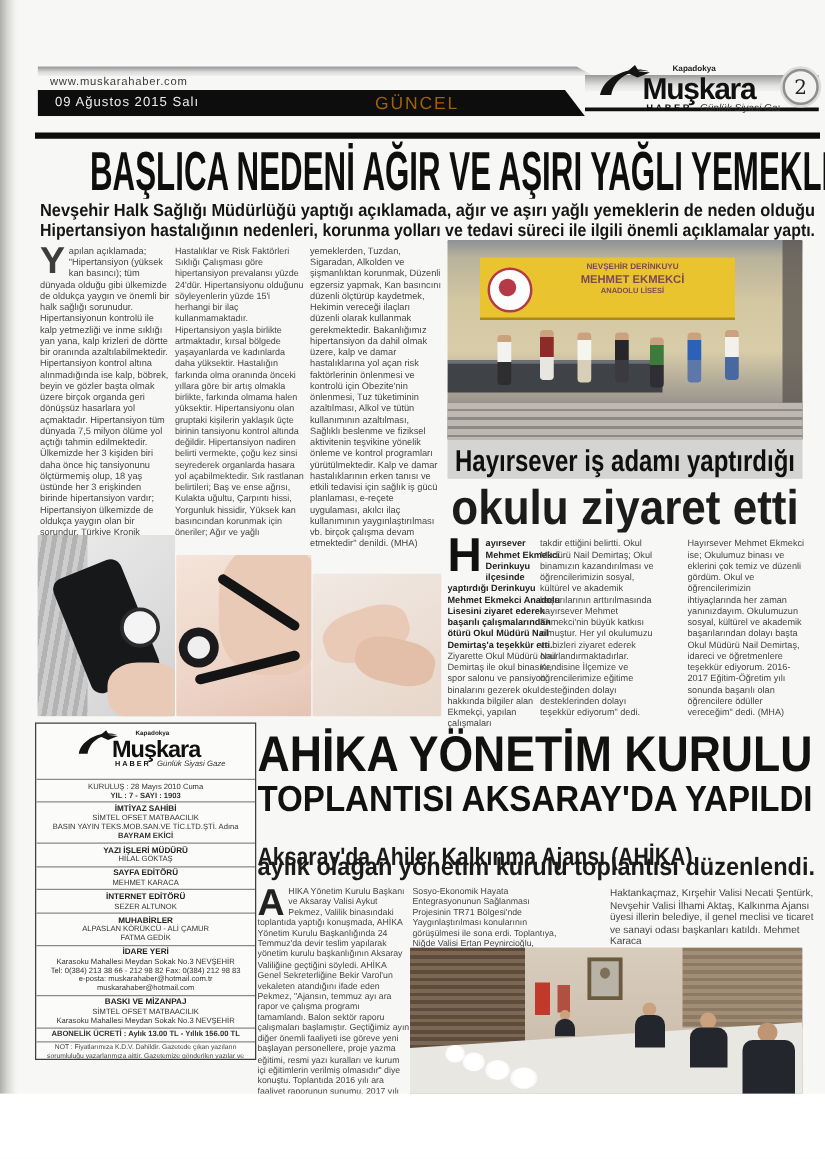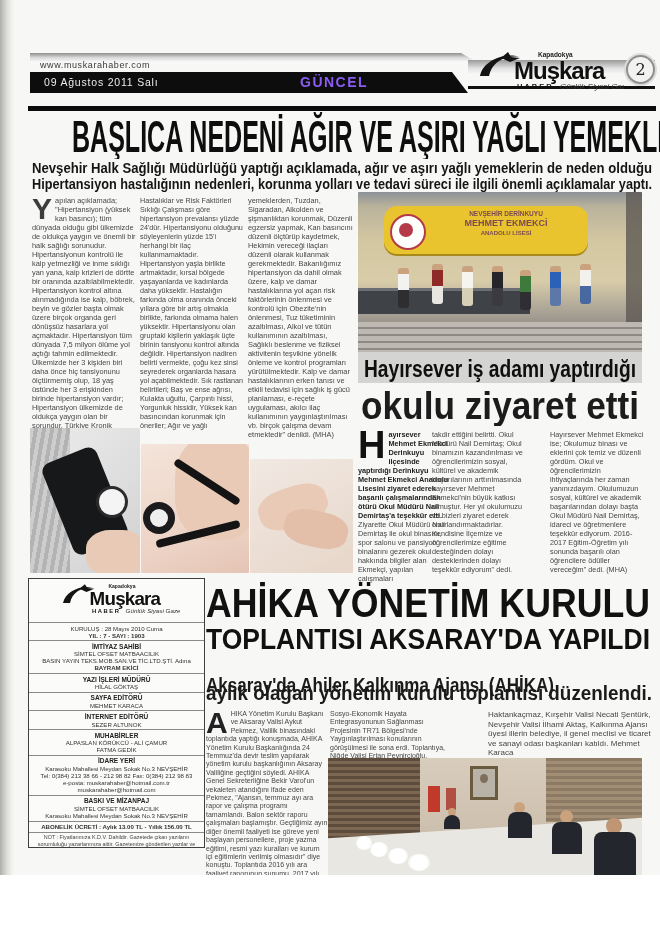--- a/index.html
+++ b/index.html
@@ -10,21 +10,21 @@
   #edge{left:0;top:0;width:14px;height:927px;
         background:linear-gradient(90deg,#aeaeaa 0,#d9d9d5 45%,#efefec 80%,#f7f7f5 100%);}
   
   #silver-wedge{left:30px;top:53px;width:445px;height:8px;
         background:linear-gradient(180deg,#8f8f8f,#dcdcdc 60%,#f0f0f0);
         clip-path:polygon(0 0,calc(100% - 14px) 0,100% 100%,0 100%);}
   #website{left:40px;top:60px;font-size:9px;letter-spacing:.6px;color:#3a3a3a;}
   #datebar{left:30px;top:72px;width:438px;height:21px;background:#0d0d0d;
         clip-path:polygon(0 0,calc(100% - 16px) 0,100% 100%,0 100%);}
   #date{left:44px;top:76px;font-size:10.5px;letter-spacing:.8px;color:#ececec;}
-  #section{left:300px;top:74px;font-size:14px;font-weight:bold;letter-spacing:1.5px;color:#8b5cf6;}
+  #section{left:300px;top:74px;font-size:14px;font-weight:normal;letter-spacing:1.5px;color:#a16207;}
   #silver-right{left:468px;top:60px;width:187px;height:13px;
         background:linear-gradient(180deg,#9a9a9a,#e2e2e2 65%,#f2f2f2);}
   #black-underline-right{left:468px;top:86px;width:187px;height:3px;background:#111;}
   #logo-head{left:474px;top:48px;}
   #page-circle{left:626px;top:55px;width:25px;height:25px;border-radius:50%;
         border:2px solid #8f8f8f;box-shadow:0 0 0 2px #dcdcdc;background:#f2f2f0;
         font-family:"DejaVu Serif",serif;font-size:16px;line-height:25px;text-align:center;color:#222;}
   #rule-top{left:28px;top:106px;width:628px;height:5px;background:#0c0c0c;}
   
   .bodytext{font-size:7.4px;line-height:9px;color:#474747;text-align:left;overflow:hidden;}
@@ -44,21 +44,21 @@
         transform:rotate(-22deg);}
   .bp-face{left:66px;top:58px;width:26px;height:26px;border-radius:50%;background:#f4f4f4;
         border:3px solid #2b2b2e;}
   .skin{background:#e9cab7;border-radius:40%;}
   .gauge{left:2px;top:58px;width:32px;height:32px;border-radius:50%;background:#1b1b1d;}
   .gauge-face{left:9px;top:65px;width:18px;height:18px;border-radius:50%;background:#efefef;}
   .tube1{left:28px;top:34px;width:76px;height:8px;background:#141414;border-radius:5px;transform:rotate(33deg);}
   .tube2{left:14px;top:86px;width:86px;height:8px;background:#141414;border-radius:5px;transform:rotate(-14deg);}
   
   #ph-school{background:linear-gradient(180deg,#8d9298 0,#b9b29b 9%,#d3c7a2 30%,#d9cda9 55%,#a29c92 78%,#6f6b66 100%);}
-  .sign{left:26px;top:14px;width:204px;height:48px;background:#e9c42f;border-radius:13px;
+  .sign{left:26px;top:14px;width:204px;height:48px;background:#e9c42f;border-radius:0;
         box-shadow:0 2px 0 #a8891c;}
   .sign-logo{left:6px;top:8px;width:32px;height:32px;border-radius:50%;background:#fdfdfb;
         border:2px solid #b43a48;}
   .sign-logo-inner{left:15px;top:17px;width:14px;height:14px;border-radius:50%;background:#b43a48;}
   .sign-text{left:46px;top:4px;width:152px;text-align:center;color:#7d4a52;font-weight:bold;}
   .windows{left:0;top:96px;width:172px;height:26px;background:#3f4246;
         box-shadow:inset 0 3px 0 #6b6e72;}
   .steps{left:0;bottom:0;width:100%;height:30px;
         background:repeating-linear-gradient(180deg,#bdb9b2 0 5px,#8e8a83 5px 7px);}
   .shade-right{right:0;top:0;width:16px;height:100%;background:#5c5752;opacity:.8;}
@@ -89,21 +89,21 @@
 </style>
 </head>
 <body>
 
 <div id="scan">
   <div class="abs" id="edge"></div>
 
   <div class="abs" id="silver-wedge"></div>
   <div class="abs" id="website">www.muskarahaber.com</div>
   <div class="abs" id="datebar"></div>
-  <div class="abs" id="date">09 Ağustos 2011 Salı</div>
+  <div class="abs" id="date">09 Ağustos 2015 Salı</div>
   <div class="abs" id="section">GÜNCEL</div>
   <div class="abs" id="silver-right"></div>
   <div class="abs" id="black-underline-right"></div>
 
   <div class="abs" id="logo-head">
     <svg width="150" height="46" viewBox="0 0 150 46">
       <path d="M6 28 C9 12, 32 4, 45 9 C34 7, 18 12, 15 28 Z" fill="#141414"></path>
       <path d="M27 10 l7 -6 l3 5 l9 1 l-10 4 z" fill="#141414"></path>
       <text x="64" y="9" font-size="6.5" font-weight="bold" fill="#222">Kapadokya</text>
       <text x="40" y="31" font-size="24" font-weight="bold" letter-spacing="-1" fill="#101010">Muşkara</text>

